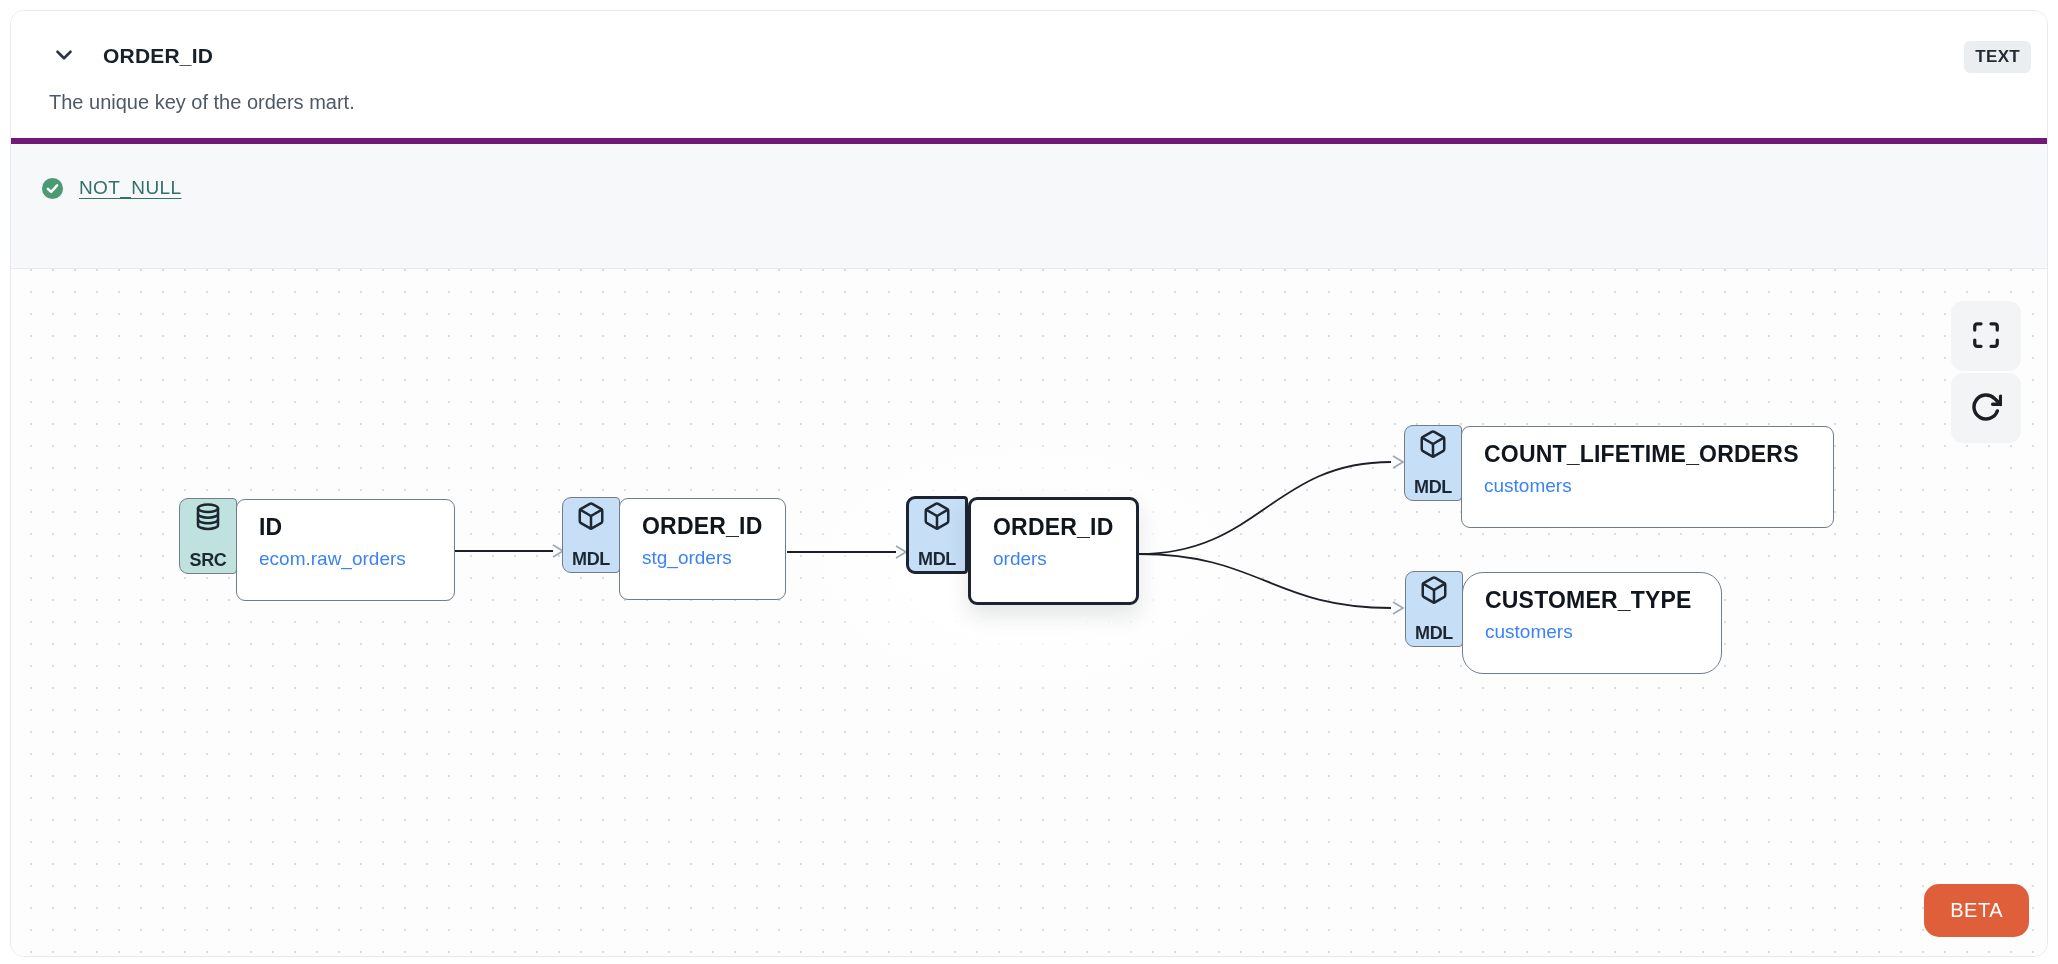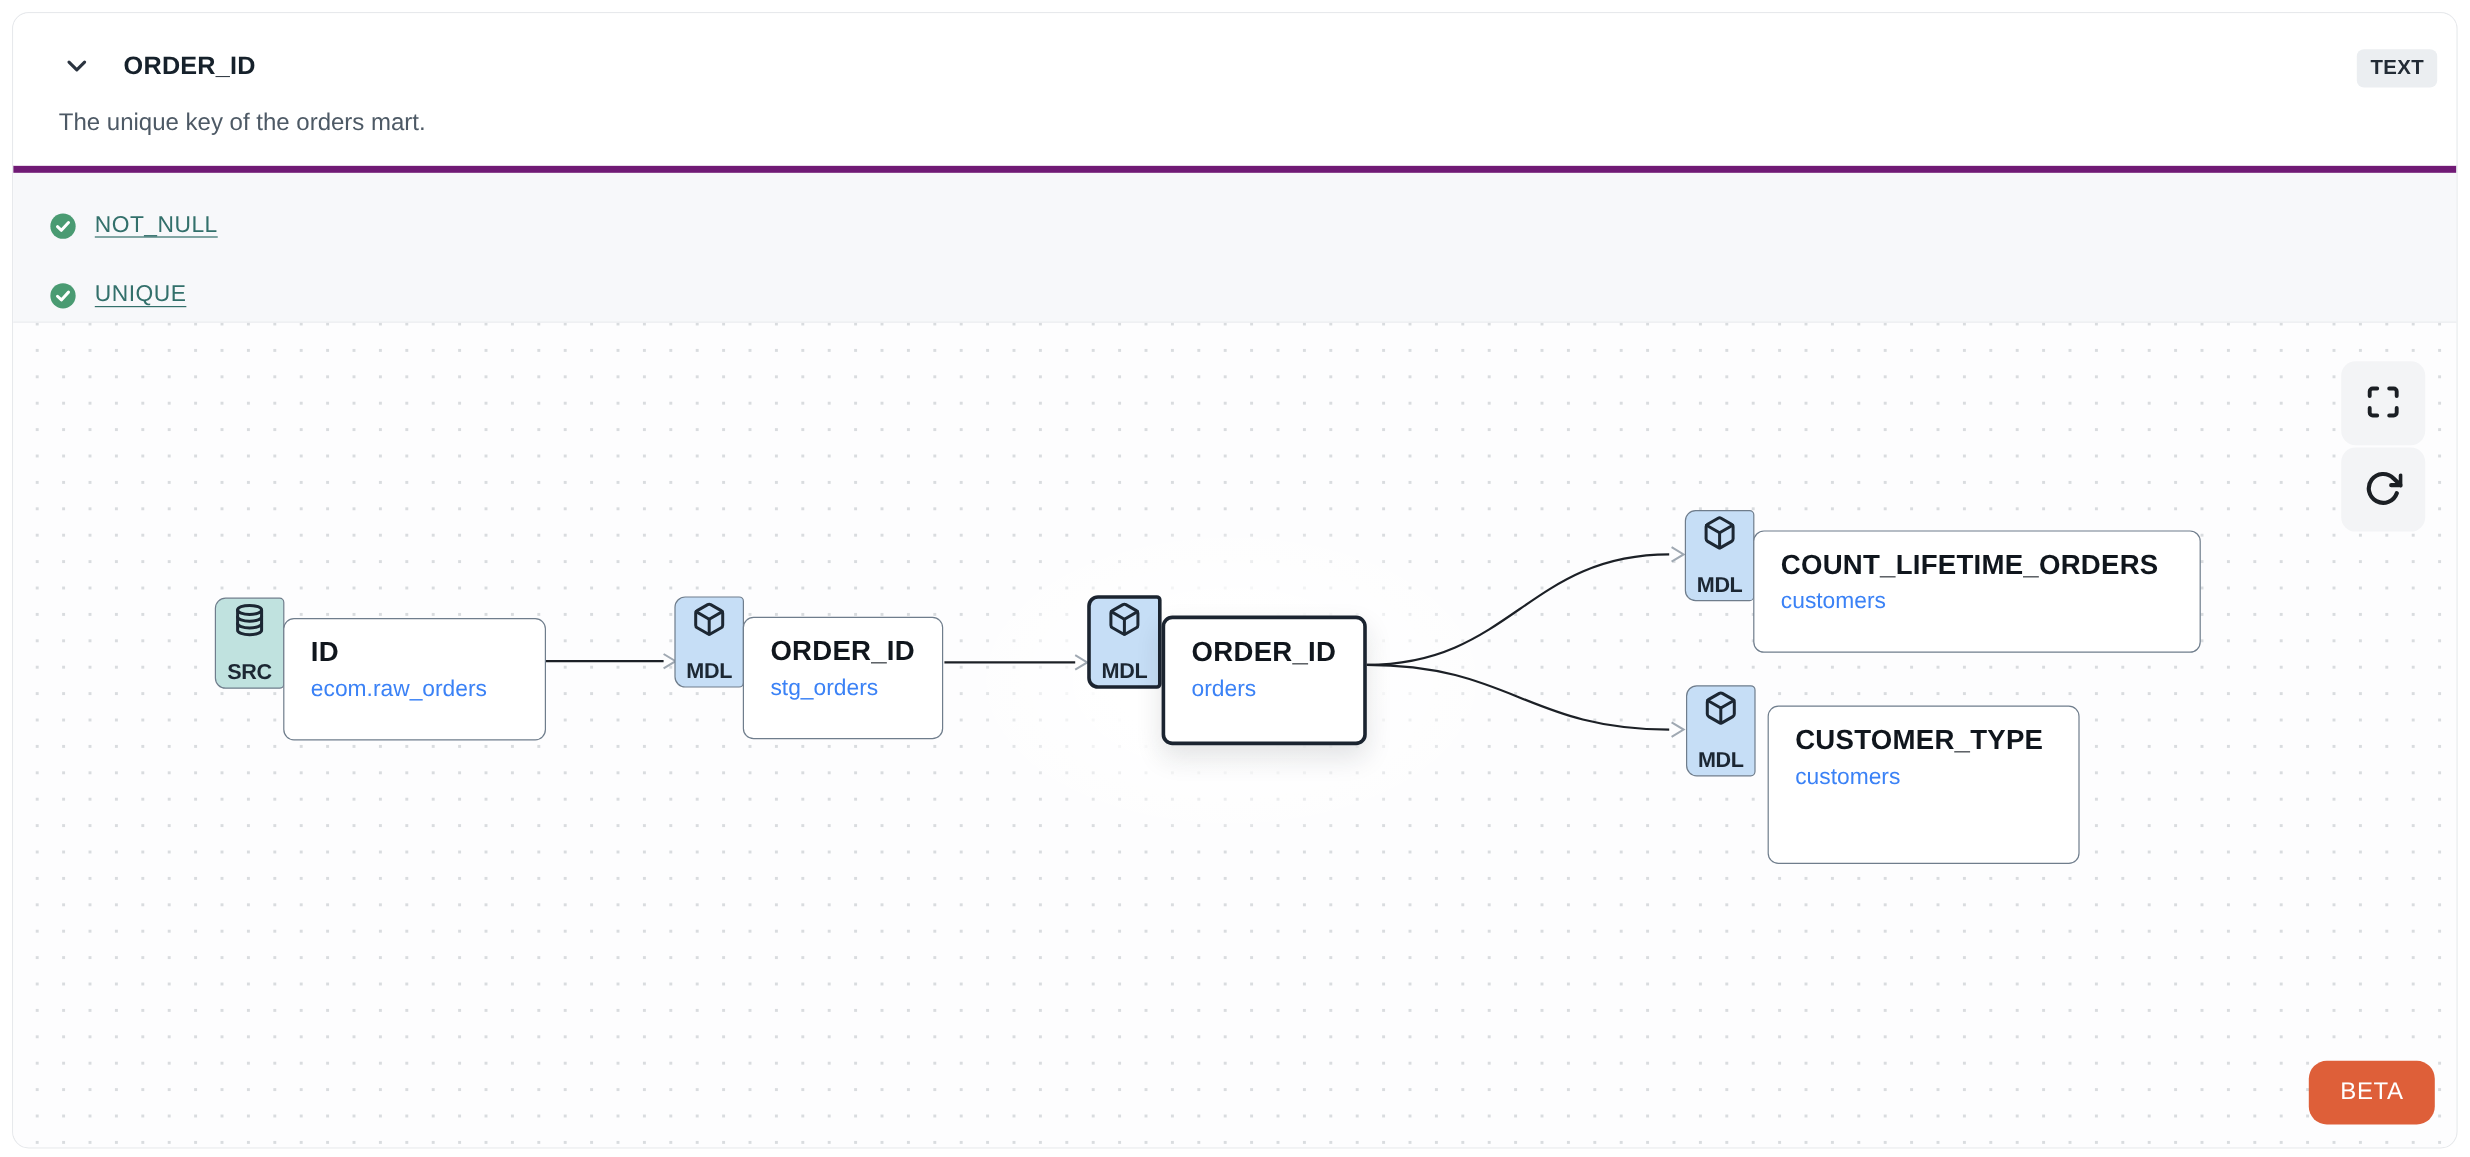--- a/index.html
+++ b/index.html
@@ -46,21 +46,20 @@
     border:1px solid #6f7d8c; border-radius:9px 4px 4px 9px;
     display:flex; flex-direction:column; align-items:center; justify-content:center; gap:18px;
   }
   .kind-badge .k-ic { width:30px; height:30px; color:#1c2733; }
   .kind-badge .k-lb { font-size:18px; font-weight:600; color:#1c2733; letter-spacing:-0.3px; }
   .badge-src { background:#c0e2df; }
   .badge-mdl { background:#c6def6; }
   .node-box {
     position:absolute; background:#ffffff; border:1px solid #6f7d8c; border-radius:9px;
     padding:14px 0 0 22px;
-    margin-top:16px;
   }
   .node-title { font-size:23px; font-weight:600; color:#10161d; white-space:nowrap; letter-spacing:.2px; }
   .node-sub { font-size:19px; color:#3b82f6; margin-top:7px; white-space:nowrap; }
   .node.selected .kind-badge { border:3px solid #1b2430; width:62px; height:78px; }
   .node.selected .node-box { border:3px solid #1b2430; box-shadow:0 10px 22px rgba(25,35,45,.12); }
 
   
   .controls { position:absolute; top:32px; right:26px; z-index:4; display:flex; flex-direction:column; gap:2px; }
   .ctrl-btn {
     width:70px; height:70px; border:none; border-radius:12px; background:#f3f4f6;
@@ -94,29 +93,20 @@
   <div class="tests">
     <div class="test-row">
       <span class="check-ic">
         <svg width="23" height="23" viewBox="0 0 24 24">
             <circle cx="12" cy="12" r="11" fill="#4a9b72"></circle>
             <polyline points="7.2 12.4 10.6 15.6 16.8 8.8" fill="none" stroke="#ffffff" stroke-width="2.6" stroke-linecap="round" stroke-linejoin="round"></polyline>
           </svg>
       </span>
       <a class="test-link">NOT_NULL</a>
     </div>
-    <div class="test-row">
-      <span class="check-ic">
-        <svg width="23" height="23" viewBox="0 0 24 24">
-            <circle cx="12" cy="12" r="11" fill="#4a9b72"></circle>
-            <polyline points="7.2 12.4 10.6 15.6 16.8 8.8" fill="none" stroke="#ffffff" stroke-width="2.6" stroke-linecap="round" stroke-linejoin="round"></polyline>
-          </svg>
-      </span>
-      <a class="test-link">UNIQUE</a>
-    </div>
   </div>
 
   <div class="canvas">
 
     <div class="glow" style="left:775px; top:158px; width:480px; height:280px;"></div>
 
     <svg class="edges" width="2038" height="688" viewBox="0 0 2038 688">
 
       <line x1="444" y1="282" x2="542" y2="282" stroke="#1c2026" stroke-width="1.8"></line>
       <path d="M542 276 L552 282 L542 288" fill="none" stroke="#9fa8b2" stroke-width="1.7"></path>
@@ -202,21 +192,21 @@
       <div class="kind-badge badge-mdl">
         <span class="k-ic">
           <svg viewBox="0 0 24 24" fill="none" stroke="currentColor" stroke-width="2" stroke-linecap="round" stroke-linejoin="round">
               <path d="M21 16V8a2 2 0 0 0-1-1.73l-7-4a2 2 0 0 0-2 0l-7 4A2 2 0 0 0 3 8v8a2 2 0 0 0 1 1.73l7 4a2 2 0 0 0 2 0l7-4A2 2 0 0 0 21 16z"></path>
               <polyline points="3.27 6.96 12 12.01 20.73 6.96"></polyline>
               <line x1="12" y1="22.08" x2="12" y2="12"></line>
             </svg>
         </span>
         <span class="k-lb">MDL</span>
       </div>
-      <div class="node-box" style="left:68px; top:1px; width:260px; height:132px;">
+      <div class="node-box" style="left:57px; top:1px; width:260px; height:102px;border-radius:21px;">
         <div class="node-title">CUSTOMER_TYPE</div>
         <div class="node-sub">customers</div>
       </div>
     </div>
 
     <div class="controls">
       <button class="ctrl-btn">
         <span>
           <svg width="30" height="30" viewBox="0 0 24 24" fill="none" stroke="currentColor" stroke-width="2.6" stroke-linecap="round" stroke-linejoin="round">
               <path d="M8 3H5a2 2 0 0 0-2 2v3"></path>

